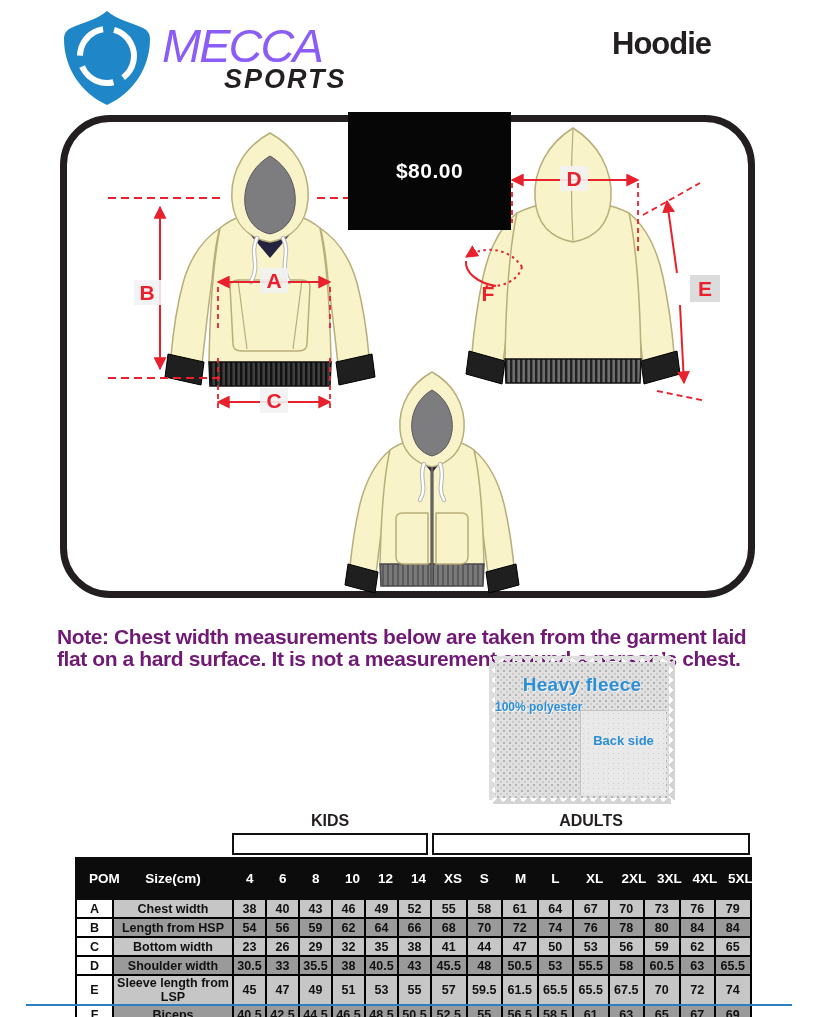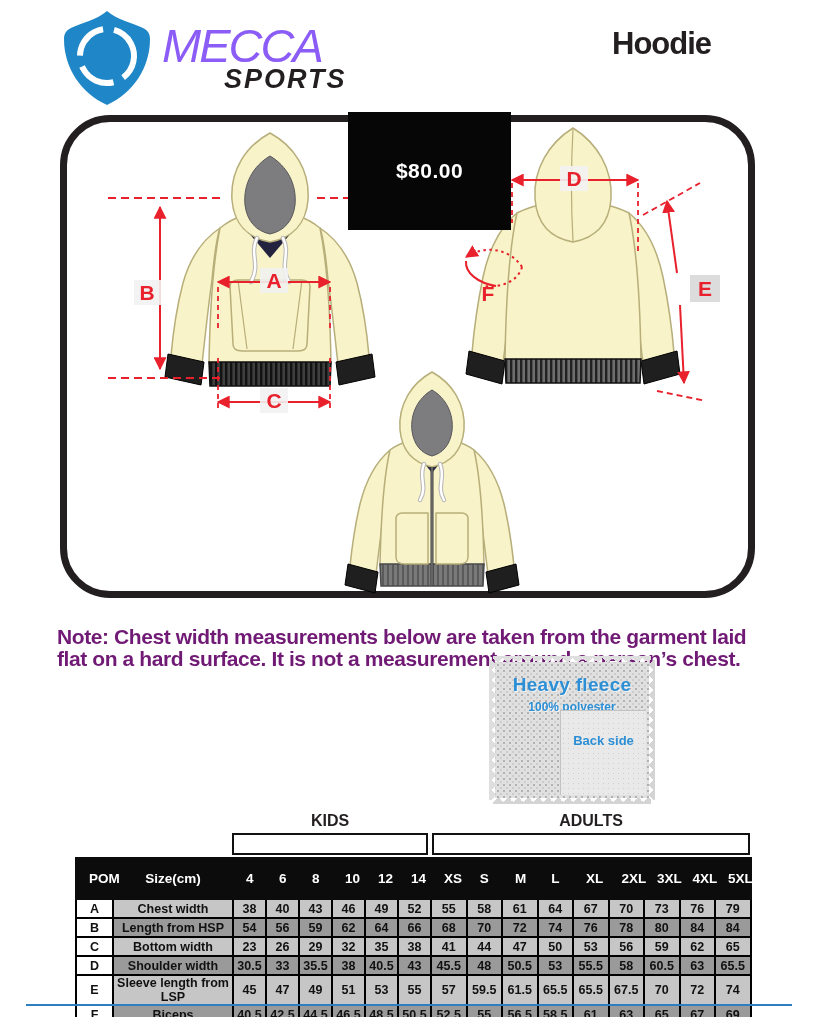--- a/index.html
+++ b/index.html
@@ -35,41 +35,41 @@
   .mlabel-text { font-size:21px; font-weight:bold; fill:#e8212d; text-anchor:middle;
                font-family:"Liberation Sans",sans-serif; }
   
   .note { position:absolute; left:57px; top:626px; width:716px; font-size:21px;
           font-weight:800; line-height:22px; letter-spacing:-0.4px; color:#701a75; }
   .details { position:absolute; left:57px; top:658px; width:400px; }
   .details h3 { font-size:20px; font-weight:800; color:#1a1a1a; margin:0 0 1px 0; }
   .details p  { font-size:20px; font-weight:400; color:#3c3c3c; line-height:23px; margin:0 0 10px 0; }
   .details .wrap-narrow { width:345px; }
   
-  .swatch { position:absolute; left:489px; top:656px; width:166px; height:148px; }
+  .swatch { position:absolute; left:489px; top:656px; width:186px; height:148px; }
   .swatch-body { position:absolute; inset:6px; background-color:#e0e0e0;
      background-image:radial-gradient(#b2b2b2 1px, transparent 1.3px),
                       radial-gradient(#cccccc 1px, transparent 1.3px);
      background-size:6px 6px,6px 6px; background-position:0 0,3px 3px; }
   .zz { position:absolute; background-repeat:repeat-x; }
   .zz-top    { left:4px; right:4px; top:0; height:7px;
      background:conic-gradient(from 315deg at 50% 100%, #dedede 0 90deg, transparent 90deg);
      background-size:10px 7px; background-repeat:repeat-x; }
   .zz-bottom { left:4px; right:4px; bottom:0; height:7px;
      background:conic-gradient(from 135deg at 50% 0%, #d4d4d4 0 90deg, transparent 90deg);
      background-size:10px 7px; background-repeat:repeat-x; }
   .zz-left   { top:4px; bottom:4px; left:0; width:7px;
      background:conic-gradient(from 225deg at 100% 50%, #dedede 0 90deg, transparent 90deg);
      background-size:7px 10px; background-repeat:repeat-y; }
   .zz-right  { top:4px; bottom:4px; right:0; width:7px;
      background:conic-gradient(from 45deg at 0% 50%, #d4d4d4 0 90deg, transparent 90deg);
      background-size:7px 10px; background-repeat:repeat-y; }
   .swatch-title { position:absolute; top:12px; left:0; right:0; text-align:center; color:#2c8fd6;
      font-weight:800; font-size:19px; letter-spacing:0.3px; text-shadow:1px 1px 0 #f4f4f4; }
-  .swatch-sub { position:absolute; top:38px; left:0; right:0; text-align:center; color:#2c8fd6;
+  .swatch-sub { position:absolute; top:38px; left:0; right:0; color:#2c8fd6;
      font-weight:700; font-size:12px; text-shadow:1px 1px 0 #f4f4f4; }
   .swatch-back { position:absolute; right:3px; bottom:3px; width:86px; height:85px;
      background-color:#e9e9e9; background-image:radial-gradient(#cfcfcf 0.8px, transparent 1px);
      background-size:5px 5px; border-left:1px solid #c2c2c2; border-top:1px solid #c2c2c2; }
   .swatch-back span { position:absolute; top:22px; left:0; right:0; text-align:center;
      color:#2c8fd6; font-weight:700; font-size:13px; }
   
   .group-label { position:absolute; top:812px; text-align:center; font-size:16px; font-weight:800; }
   .group-label.kids   { left:232px; width:196px; }
   .group-label.adults { left:432px; width:318px; }

